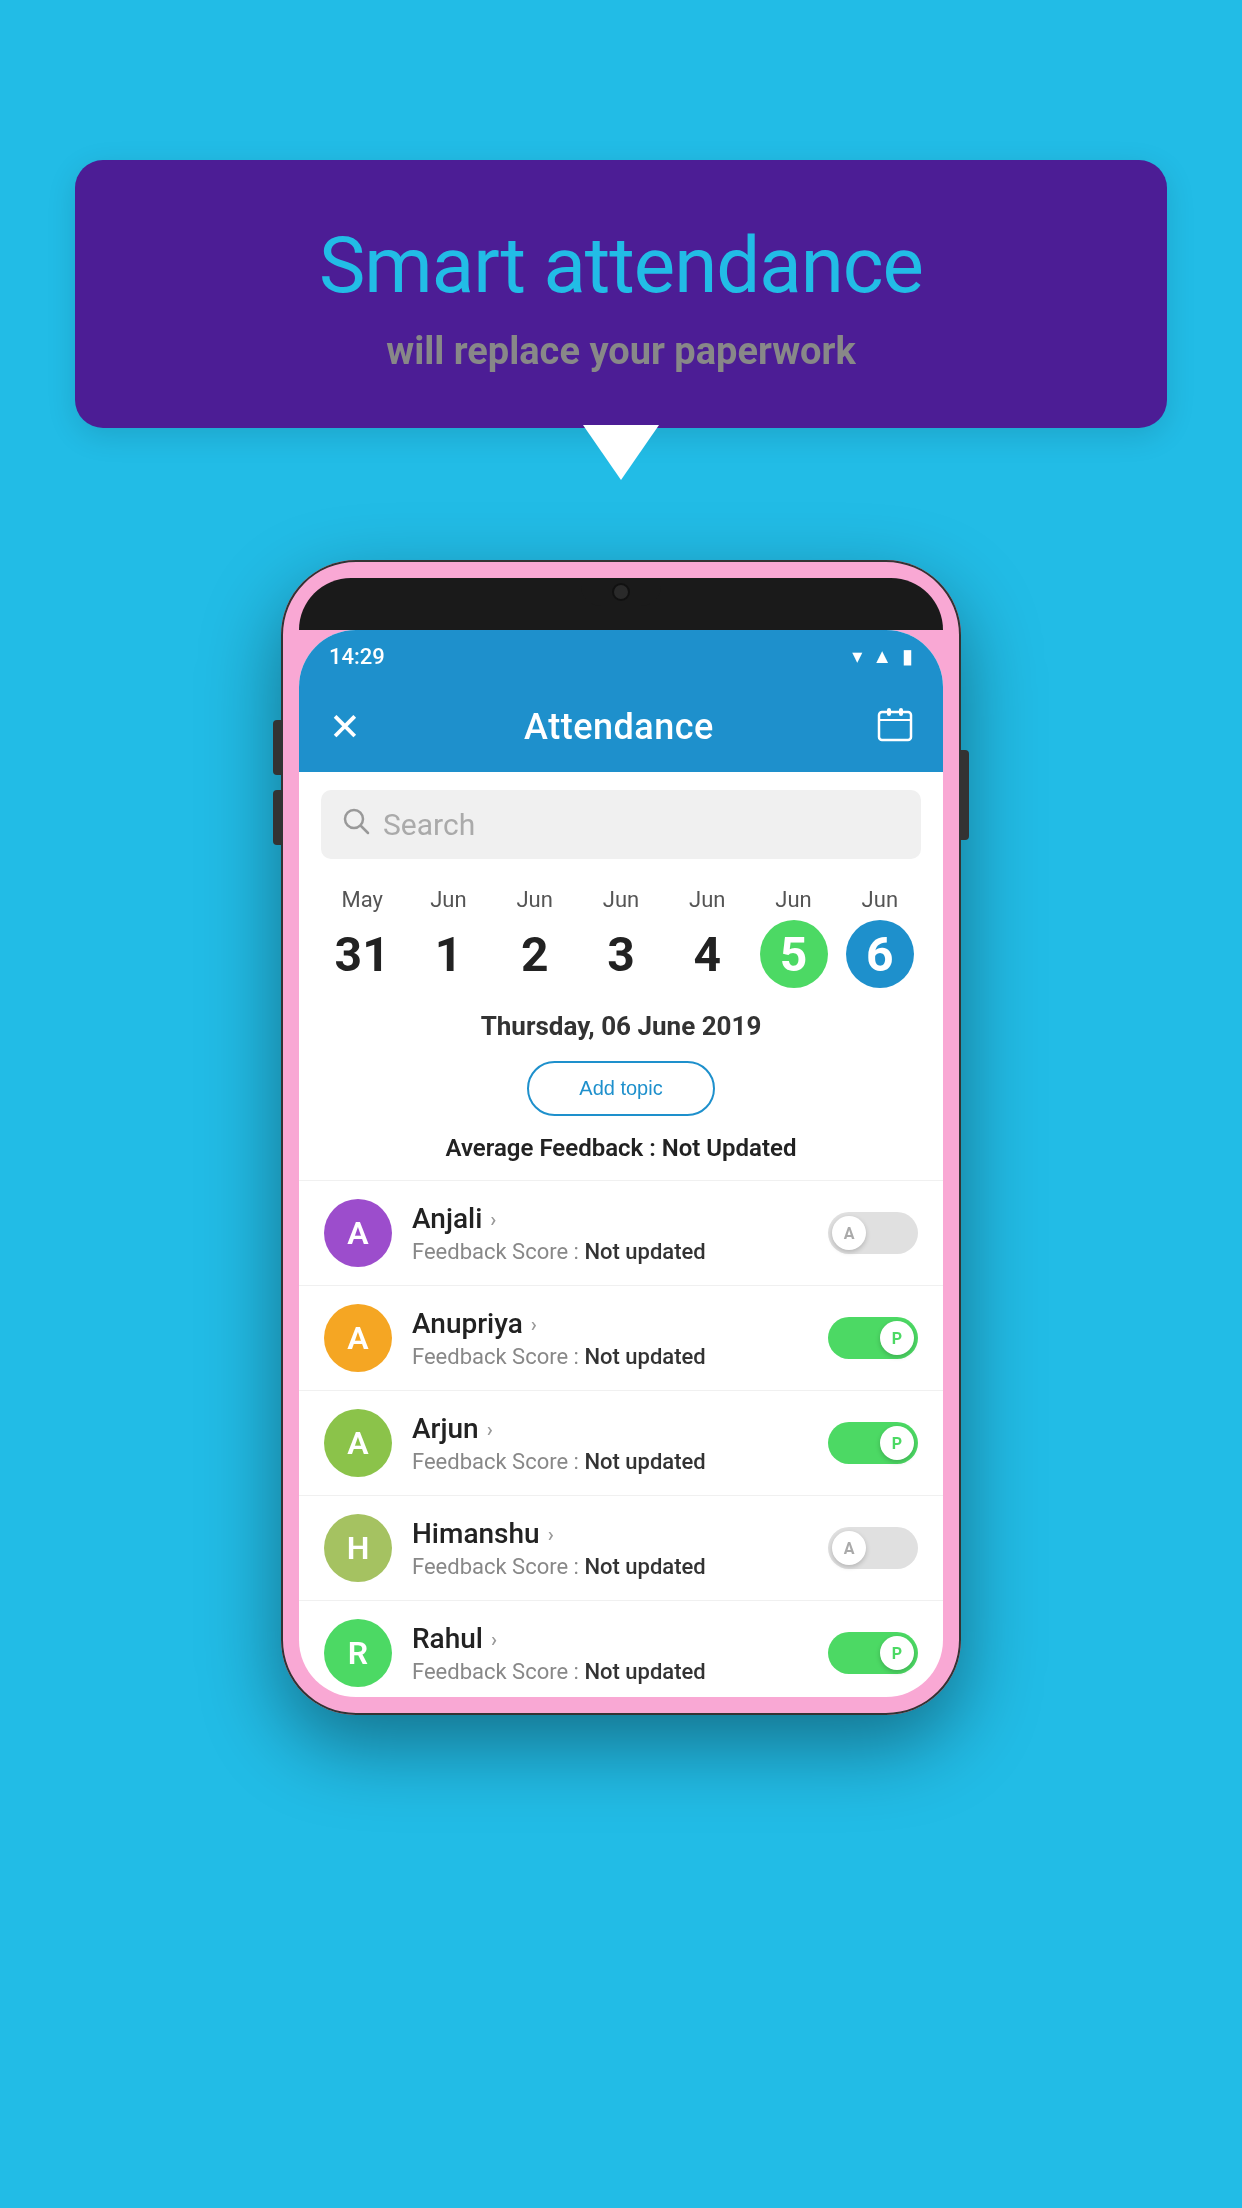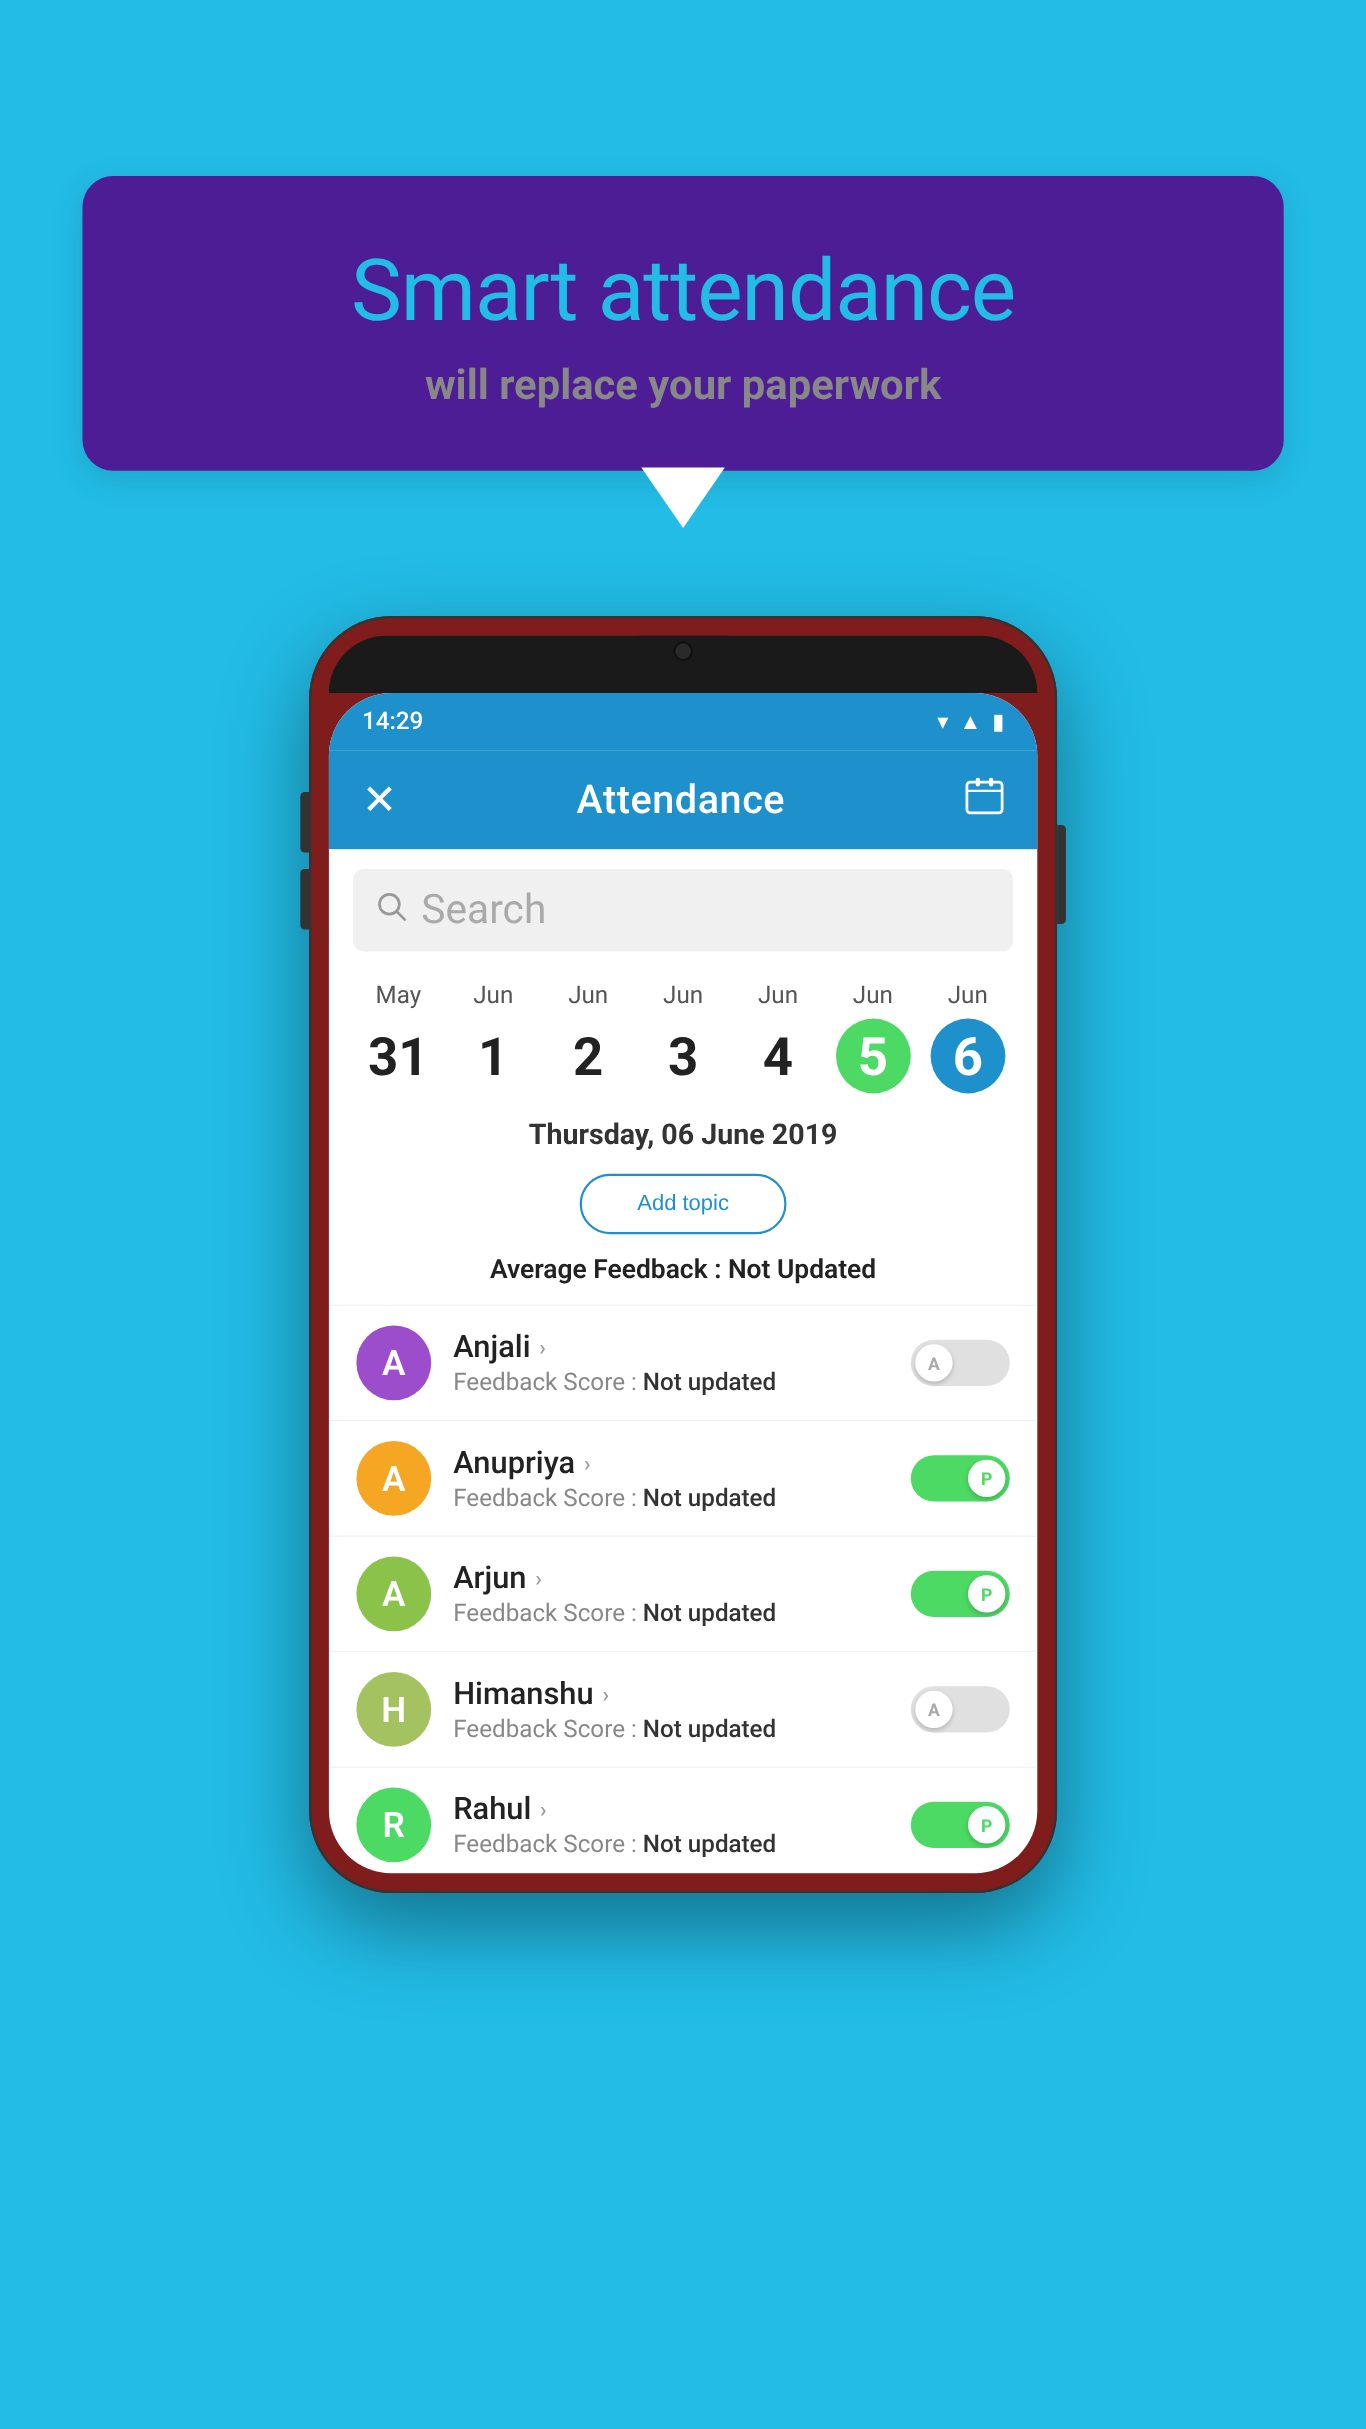--- a/index.html
+++ b/index.html
@@ -56,21 +56,21 @@
     
     .phone-wrapper {
       position: absolute;
       top: 560px;
       left: 50%;
       transform: translateX(-50%);
       width: 680px;
     }
 
     .phone-outer {
-      background: #7f1d1d;
+      background: #f9a8d4;
       border-radius: 75px;
       padding: 18px;
       box-shadow: 0 30px 80px rgba(0,0,0,0.4), inset 0 0 0 2px #333;
       position: relative;
     }
 
     
     .phone-notch-bar {
       background: #1a1a1a;
       height: 52px;
@@ -179,21 +179,21 @@
       padding: 16px 20px;
       gap: 12px;
     }
 
     .search-icon-svg {
       font-size: 28px;
       color: #999;
     }
 
     .search-input-display {
-      font-size: 37px;
+      font-size: 30px;
       color: #aaa;
     }
 
     
     .calendar-row {
       display: flex;
       justify-content: space-around;
       padding: 10px 20px 5px;
       text-align: right;
     }

